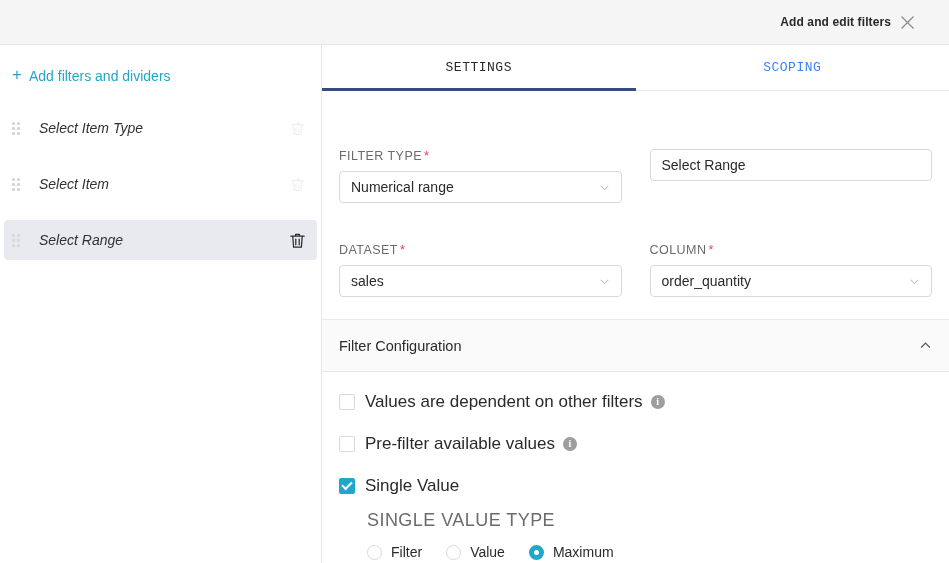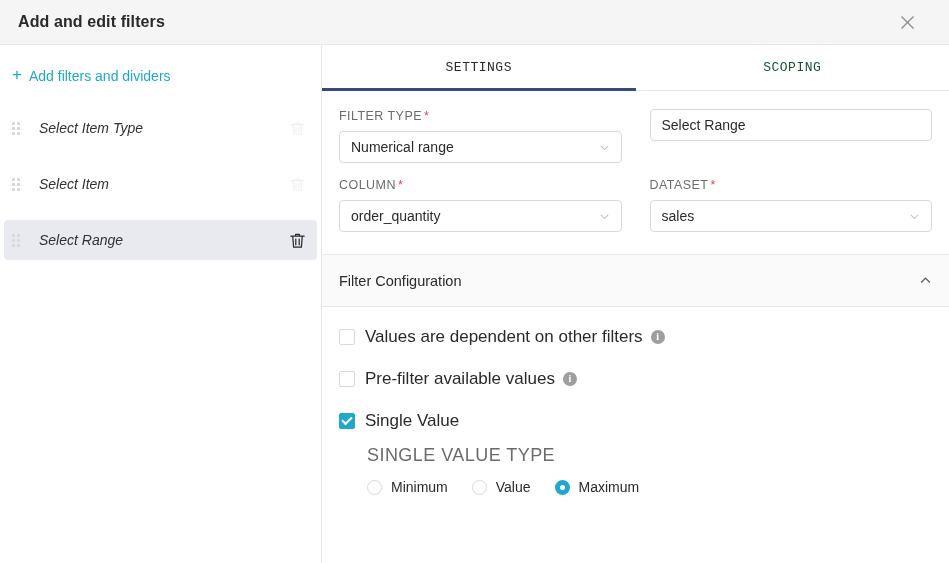--- a/index.html
+++ b/index.html
@@ -18,25 +18,26 @@
   
   .modal-header {
     height: 45px;
     background: #f5f5f5;
     border-bottom: 1px solid #e8e8e8;
     display: flex;
     align-items: center;
     padding: 0 16px 0 18px;
   }
   .modal-title {
-    font-size: 16px;
+    font-size: 12px;
     font-weight: bold;
     color: #2a2a2a;
     letter-spacing: .1px;
     flex: 1;
+    text-align: right;
   }
   .close-btn {
     width: 32px; height: 32px;
     display: flex; align-items: center; justify-content: center;
     cursor: pointer;
     color: #8c8c8c;
     margin-right: 10px;
   }
   .close-btn svg { display:block; }
 
@@ -128,36 +129,36 @@
     flex-shrink: 0;
     font-family: Liberation Mono, monospace;
   }
   .tab {
     flex: 1;
     display: flex;
     align-items: center;
     justify-content: center;
     font-size: 13px;
     letter-spacing: .5px;
-    color: #14532d;
+    color: #3b82f6;
     cursor: pointer;
     position: relative;
     user-select: none;
   }
   .tab.active { color: #2a2a2a; font-weight: normal; }
   .tab.active::after {
     content: "";
     position: absolute;
     left: 0; right: 0; bottom: -1px;
     height: 3px;
     background: #364a7f;
   }
 
   .form-area { padding: 18px 17px 0 17px; }
-  .form-row { display: flex; gap: 28px; margin-bottom: 15px; }
+  .form-row { display: flex; gap: 28px; margin-bottom: 15px; margin-top: 40px; }
   .field { flex: 1; min-width: 0; }
   .field-label {
     font-size: 12.5px;
     color: #6b6b6b;
     letter-spacing: .45px;
     margin-bottom: 8px;
     display: block;
   }
   .req { color: #e04355; margin-left: 2px; }
 
@@ -394,44 +395,44 @@
           <div class="field">
             <div class="control text-input">
               <span class="val">Select Range</span>
             </div>
           </div>
         </div>
 
         <div class="form-row">
           <div class="field">
             <span class="field-label">
+              <span>DATASET</span><span class="req">*</span>
+            </span>
+            <div class="control">
+              <span class="val">sales</span>
+              <span class="chevron-down">
+                <svg width="11" height="11" viewBox="0 0 12 12" fill="none" stroke="currentColor" stroke-width="1.2">
+                    <path d="M2 4.2 L6 8.2 L10 4.2"></path>
+                  </svg>
+              </span>
+            </div>
+          </div>
+          <div class="field">
+            <span class="field-label">
               <span>COLUMN</span><span class="req">*</span>
             </span>
             <div class="control">
               <span class="val">order_quantity</span>
               <span class="chevron-down">
                 <svg width="11" height="11" viewBox="0 0 12 12" fill="none" stroke="currentColor" stroke-width="1.2">
                     <path d="M2 4.2 L6 8.2 L10 4.2"></path>
                   </svg>
               </span>
             </div>
           </div>
-          <div class="field">
-            <span class="field-label">
-              <span>DATASET</span><span class="req">*</span>
-            </span>
-            <div class="control">
-              <span class="val">sales</span>
-              <span class="chevron-down">
-                <svg width="11" height="11" viewBox="0 0 12 12" fill="none" stroke="currentColor" stroke-width="1.2">
-                    <path d="M2 4.2 L6 8.2 L10 4.2"></path>
-                  </svg>
-              </span>
-            </div>
-          </div>
         </div>
 
       </div>
 
       <div class="collapse">
         <div class="collapse-header">
           <span class="ttl">Filter Configuration</span>
           <span style="color:#5a5a5a;display:flex;">
             <svg width="13" height="13" viewBox="0 0 12 12" fill="none" stroke="currentColor" stroke-width="1.2">
                 <path d="M2 7.8 L6 3.8 L10 7.8"></path>
@@ -456,21 +457,21 @@
           <div class="check-row">
             <span class="cbox checked"></span>
             <span class="check-label">Single Value</span>
           </div>
 
           <div class="sub-section">
             <div class="sub-label">SINGLE VALUE TYPE</div>
             <div class="radio-row">
               <div class="radio-item">
                 <span class="radio"></span>
-                <span class="radio-label">Minimum</span>
+                <span class="radio-label">Filter</span>
               </div>
               <div class="radio-item">
                 <span class="radio"></span>
                 <span class="radio-label">Value</span>
               </div>
               <div class="radio-item">
                 <span class="radio selected"></span>
                 <span class="radio-label">Maximum</span>
               </div>
             </div>

